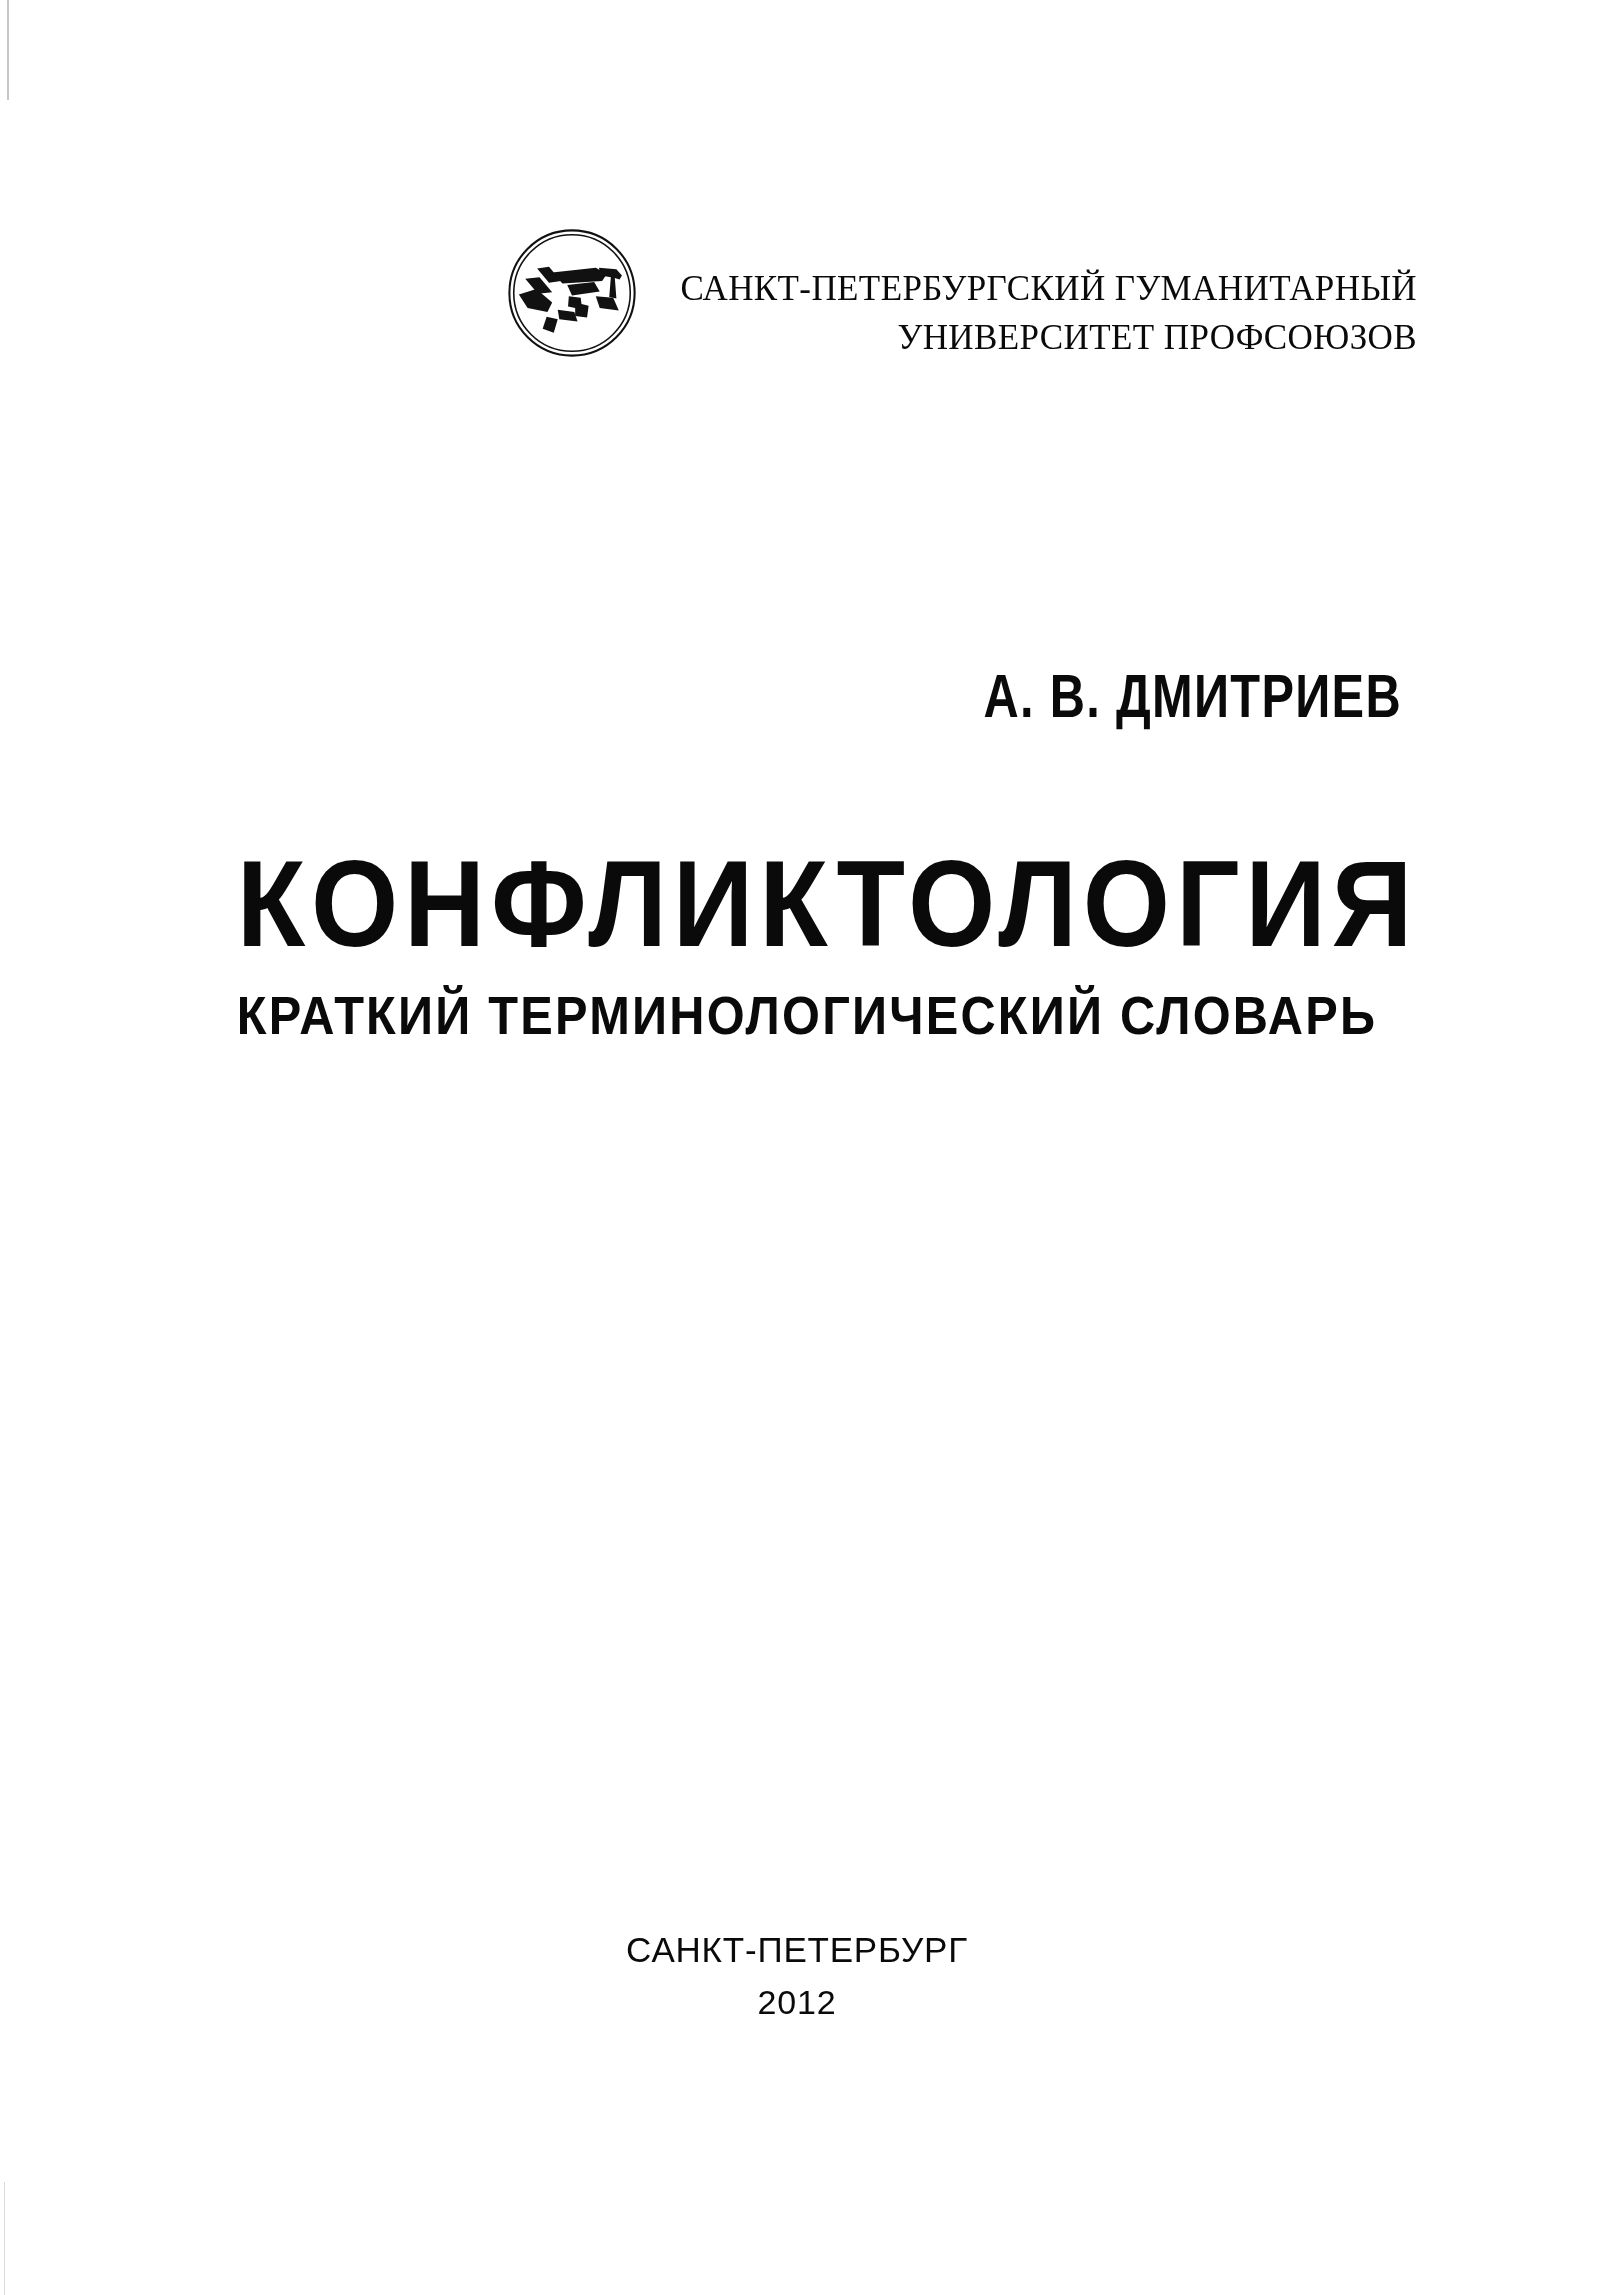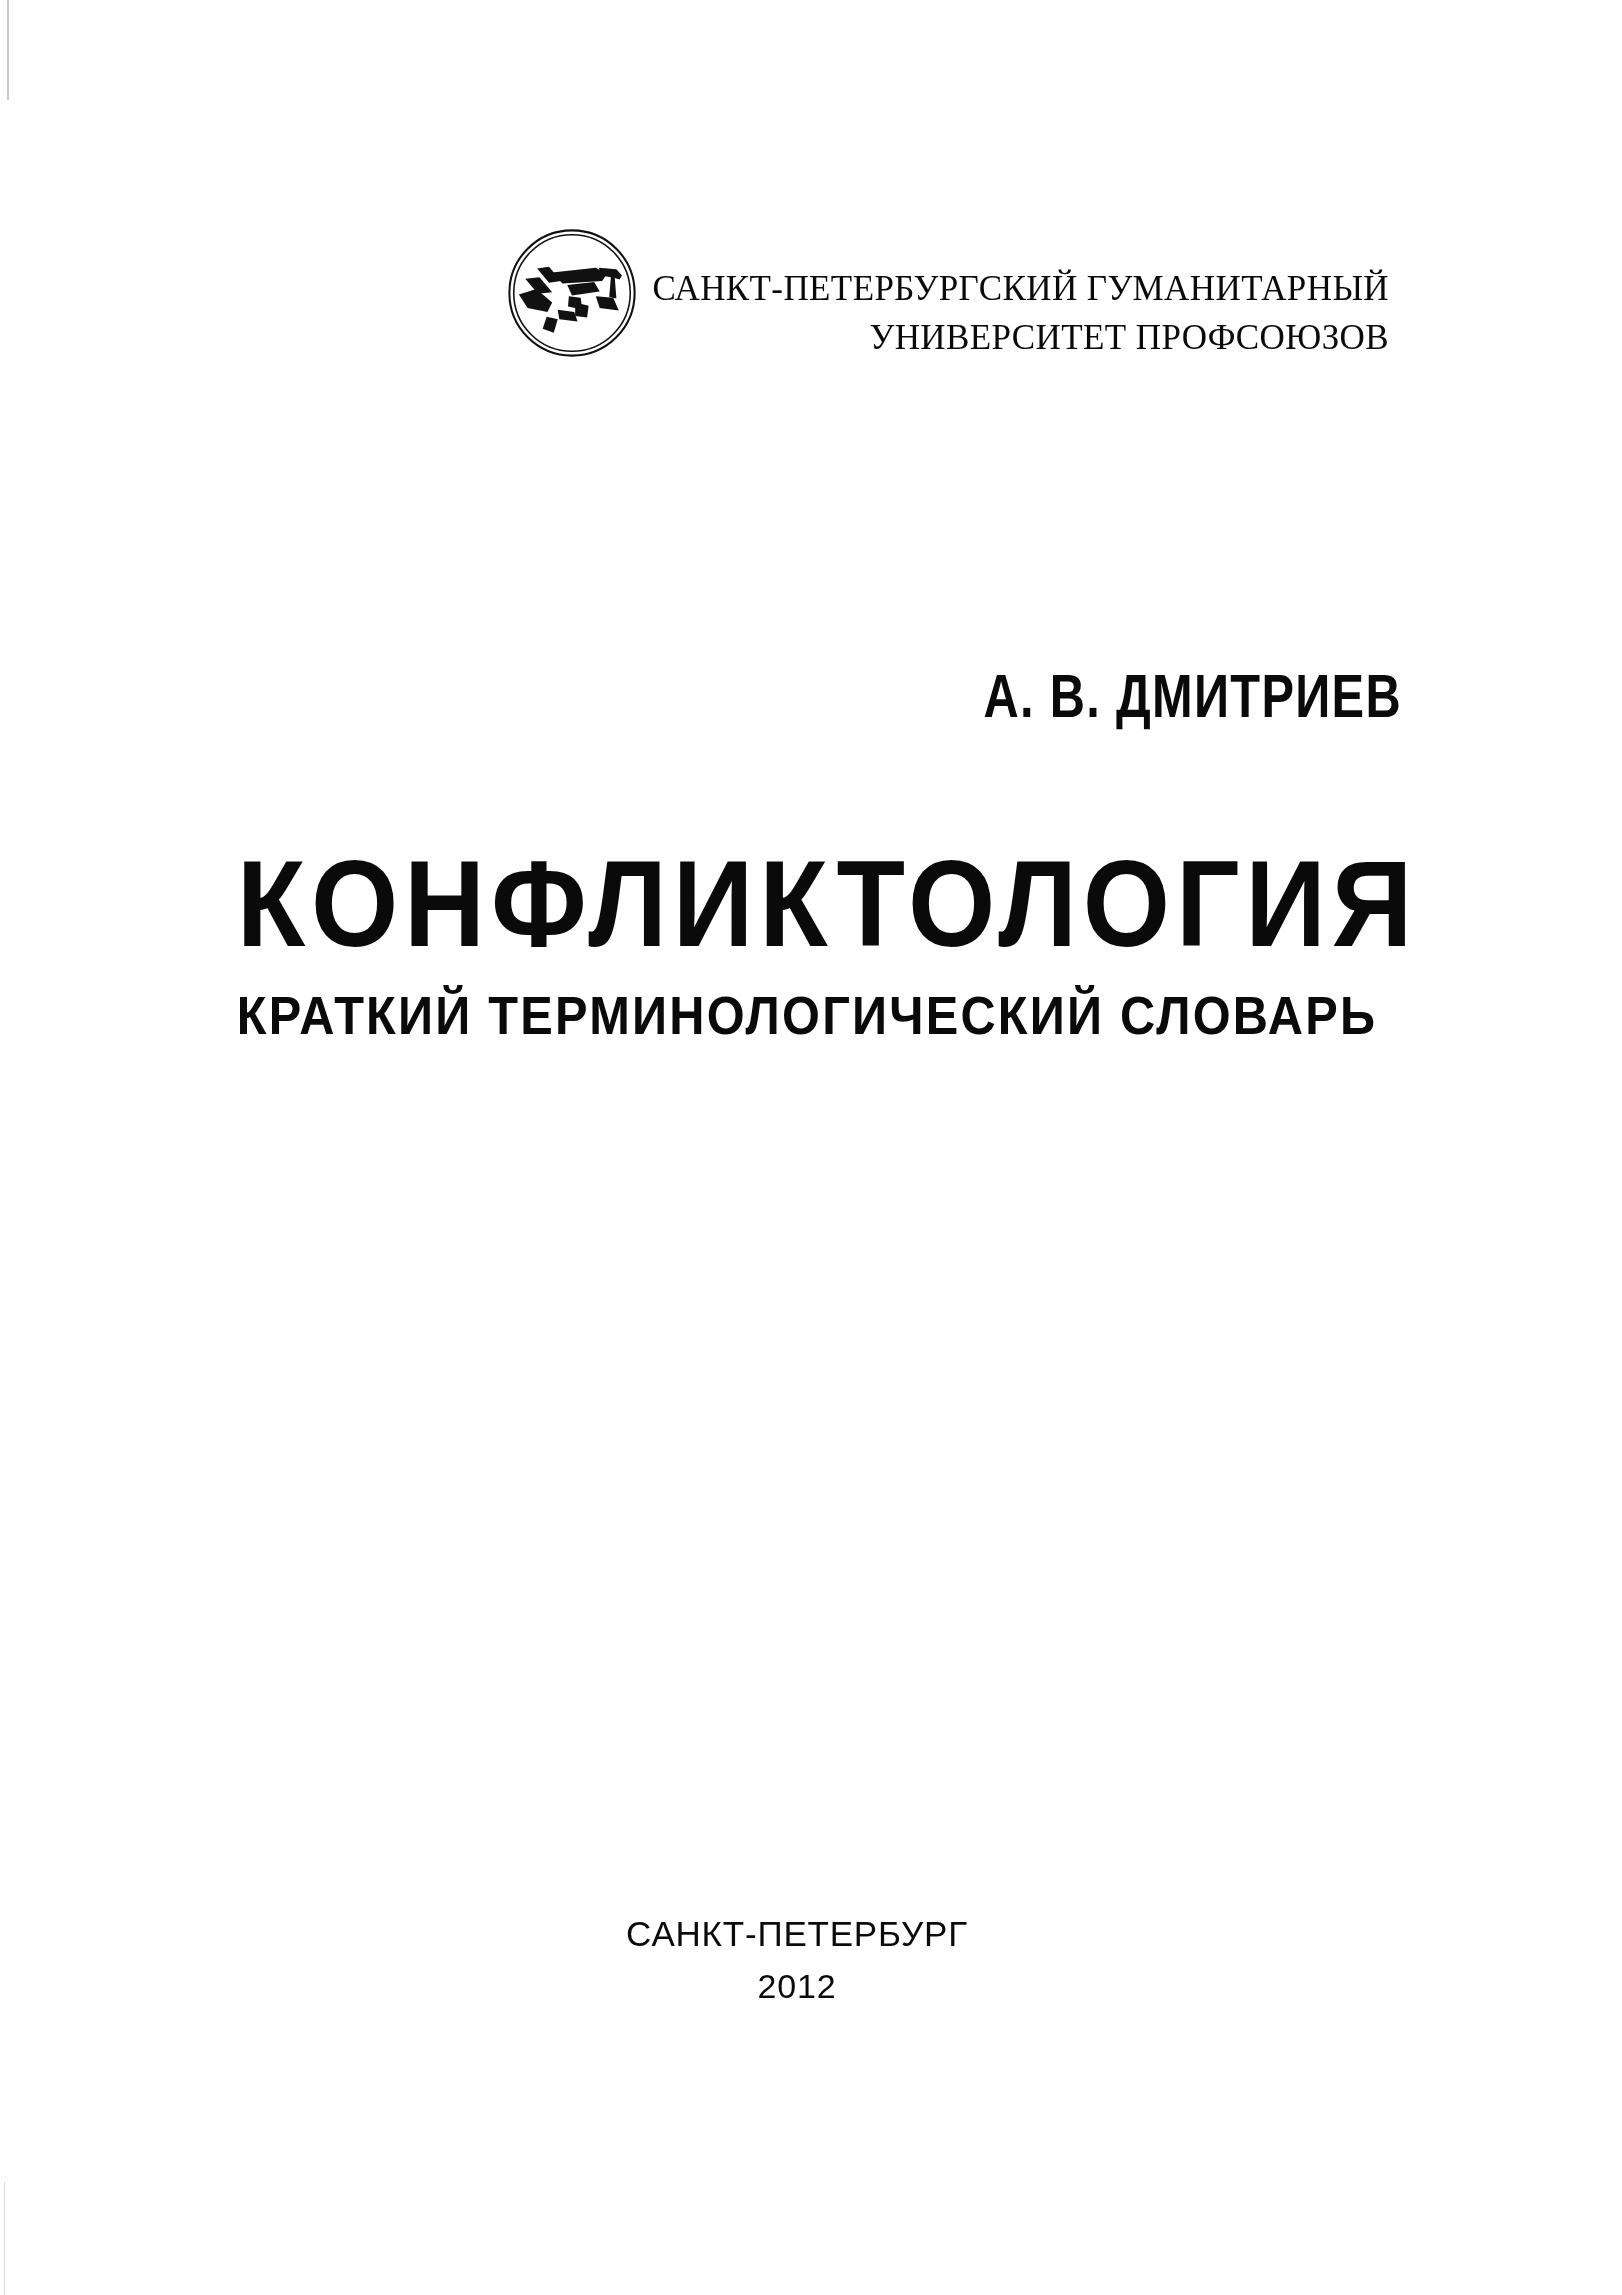--- a/index.html
+++ b/index.html
@@ -32,21 +32,21 @@
   }
 
   
   .logo {
     position: absolute;
     left: 507px; top: 228px;
     width: 130px; height: 130px;
   }
   .univ-name {
     position: absolute;
-    right: 234px; top: 264px;
+    right: 206px; top: 264px;
     text-align: right;
     font-family: "Liberation Serif", serif;
     font-size: 35px;
     line-height: 49px;
     letter-spacing: 0.4px;
     white-space: nowrap;
     color: #0a0a0a;
   }
 
   
@@ -98,20 +98,21 @@
     left: 188px; top: 1908px;
     width: 1218px;
     text-align: center;
     color: #0a0a0a;
   }
   .imprint-city {
     font-size: 35px;
     line-height: 52px;
     letter-spacing: 0.8px;
     white-space: nowrap;
+    margin-top: 16px;
   }
   .imprint-year {
     font-size: 34px;
     line-height: 52px;
     letter-spacing: 0.8px;
     white-space: nowrap;
   }
 </style>
 </head>
 <body>

